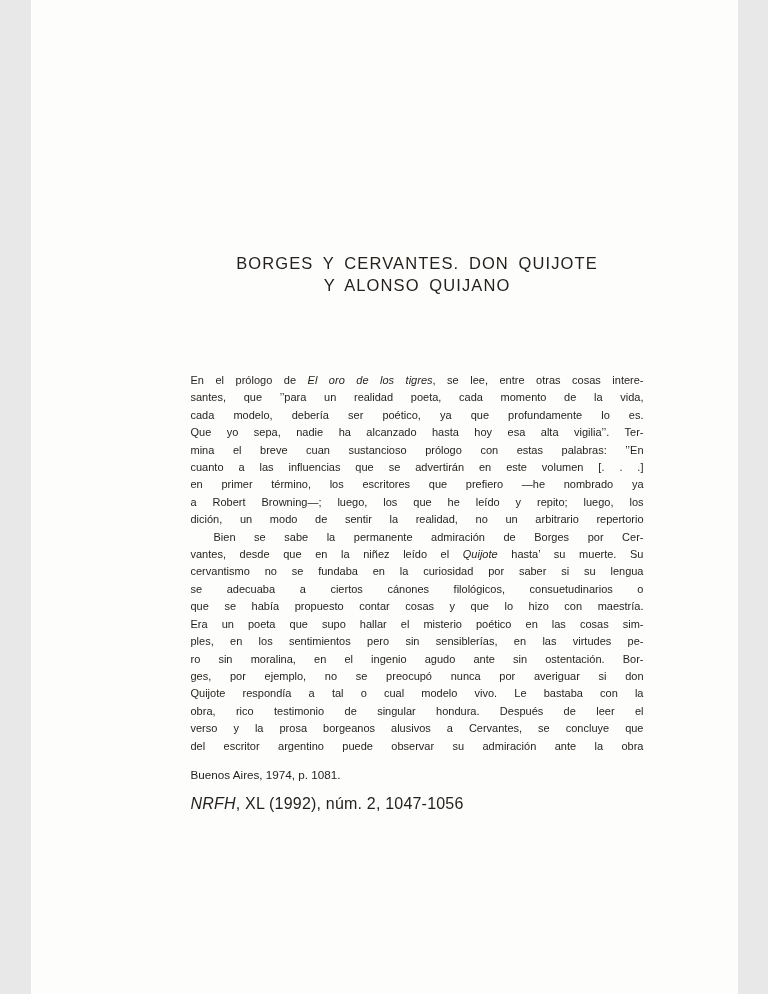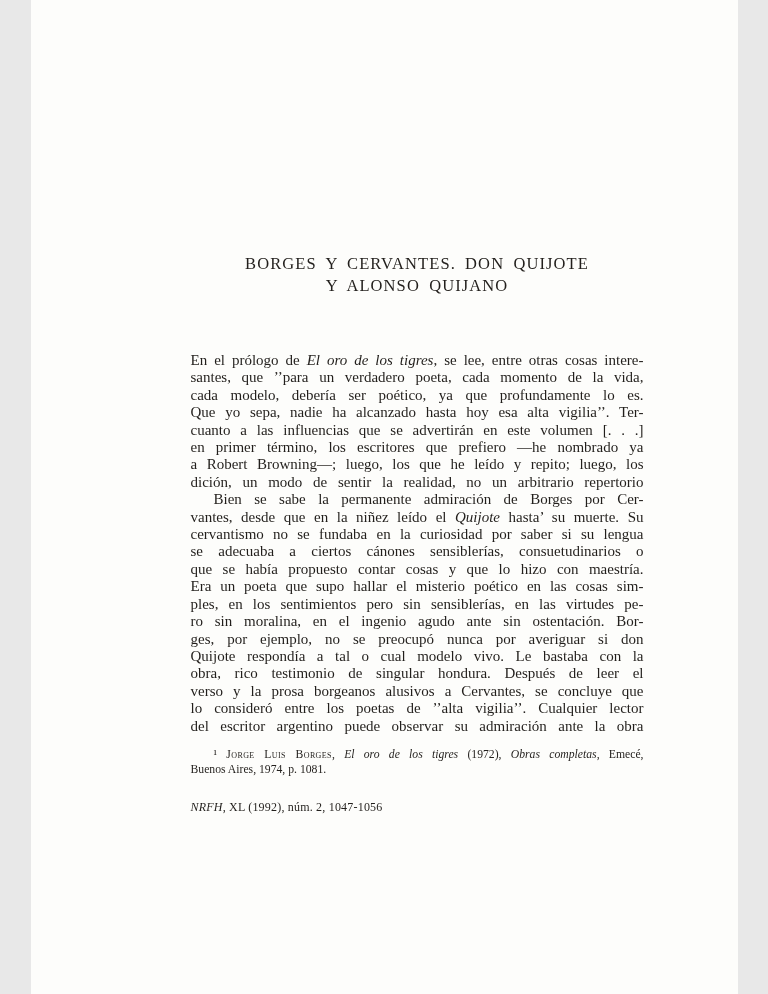--- a/index.html
+++ b/index.html
@@ -7,101 +7,100 @@
     padding: 0;
     background: #e8e8e8;
   }
   .page {
     position: relative;
     width: 707px;
     height: 994px;
     margin: 0 auto;
     background: var(--paper, #fdfdfb);
     overflow: hidden;
-    font-family: Liberation Serif, serif;
+    font-family: Liberation Sans, sans-serif;
     color: var(--ink, #221f1c);
   }
   .text-column {
     position: absolute;
     left: 160px;
     top: 253px;
     width: 453px;
   }
   .title {
     margin: 0;
     font-size: 16.5px;
     font-weight: normal;
     line-height: 21.5px;
     text-align: center;
     letter-spacing: 1.1px;
     word-spacing: 4px;
   }
   .body-text {
-    margin-top: 56px;
-    font-size: 15px;
+    margin-top: 76px;
+    font-size: 11px;
     line-height: 17.4px;
   }
   .line {
     text-align: justify;
     text-justify: inter-word;
   }
   .line.j {
     text-align-last: justify;
   }
   .line.ind {
     text-indent: 23px;
   }
   .footnote {
     margin-top: 12px;
     font-size: 11.7px;
     line-height: 15.2px;
   }
   .journal-line {
-    margin-top: 23px;
-    font-size: 12px;
+    margin-top: 15px;
+    font-size: 16px;
     line-height: 14px;
     letter-spacing: 0.2px;
   }
   .it { font-style: italic; }
   .sc { font-variant: small-caps; letter-spacing: 0.4px; }
 </style>
 </head>
 <body>
 
 <div class="page">
   <div class="text-column">
     <h1 class="title">
       <div>BORGES Y CERVANTES. DON QUIJOTE</div>
       <div>Y ALONSO QUIJANO</div>
     </h1>
     <div class="body-text">
         <div class="line j"><span>En el prólogo de </span><span class="it">El oro de los tigres</span><span>, se lee, entre otras cosas intere-</span></div>
-        <div class="line j"><span>santes, que ’’para un verdadero poeta, cada momento de la vida,</span></div>
+        <div class="line j"><span>santes, que ’’para un realidad poeta, cada momento de la vida,</span></div>
         <div class="line j"><span>cada modelo, debería ser poético, ya que profundamente lo es.</span></div>
         <div class="line j"><span>Que yo sepa, nadie ha alcanzado hasta hoy esa alta vigilia’’. Ter-</span></div>
+        <div class="line j"><span>mina el breve cuan sustancioso prólogo con estas palabras: ’’En</span></div>
         <div class="line j"><span>cuanto a las influencias que se advertirán en este volumen [. . .]</span></div>
         <div class="line j"><span>en primer término, los escritores que prefiero —he nombrado ya</span></div>
         <div class="line j"><span>a Robert Browning—; luego, los que he leído y repito; luego, los</span></div>
         <div class="line j"><span>dición, un modo de sentir la realidad, no un arbitrario repertorio</span></div>
         <div class="line j ind"><span>Bien se sabe la permanente admiración de Borges por Cer-</span></div>
         <div class="line j"><span>vantes, desde que en la niñez leído el </span><span class="it">Quijote</span><span> hasta’ su muerte. Su</span></div>
         <div class="line j"><span>cervantismo no se fundaba en la curiosidad por saber si su lengua</span></div>
-        <div class="line j"><span>se adecuaba a ciertos cánones sensiblerías, consuetudinarios o</span></div>
+        <div class="line j"><span>se adecuaba a ciertos cánones filológicos, consuetudinarios o</span></div>
         <div class="line j"><span>que se había propuesto contar cosas y que lo hizo con maestría.</span></div>
         <div class="line j"><span>Era un poeta que supo hallar el misterio poético en las cosas sim-</span></div>
         <div class="line j"><span>ples, en los sentimientos pero sin sensiblerías, en las virtudes pe-</span></div>
         <div class="line j"><span>ro sin moralina, en el ingenio agudo ante sin ostentación. Bor-</span></div>
         <div class="line j"><span>ges, por ejemplo, no se preocupó nunca por averiguar si don</span></div>
         <div class="line j"><span>Quijote respondía a tal o cual modelo vivo. Le bastaba con la</span></div>
         <div class="line j"><span>obra, rico testimonio de singular hondura. Después de leer el</span></div>
         <div class="line j"><span>verso y la prosa borgeanos alusivos a Cervantes, se concluye que</span></div>
-        <div class="line j"><span>lo consideró entre los poetas de ’’alta vigilia’’. Cualquier lector</span></div>
         <div class="line j"><span>del escritor argentino puede observar su admiración ante la obra</span></div>
       </div>
     <div class="footnote">
-        <div class="line j ind"><span>¹ </span><span class="sc">Jorge Luis Borges</span><span>, </span><span class="it">El oro de los tigres</span><span> (1972), </span><span class="it">Obras completas</span><span>, Emecé,</span></div>
         <div class="line"><span>Buenos Aires, 1974, p. 1081.</span></div>
       </div>
     <div class="journal-line">
         <div class="line"><span class="it">NRFH</span><span>, XL (1992), núm. 2, 1047-1056</span></div>
       </div>
   </div>
 </div>
 
 </body></html>

